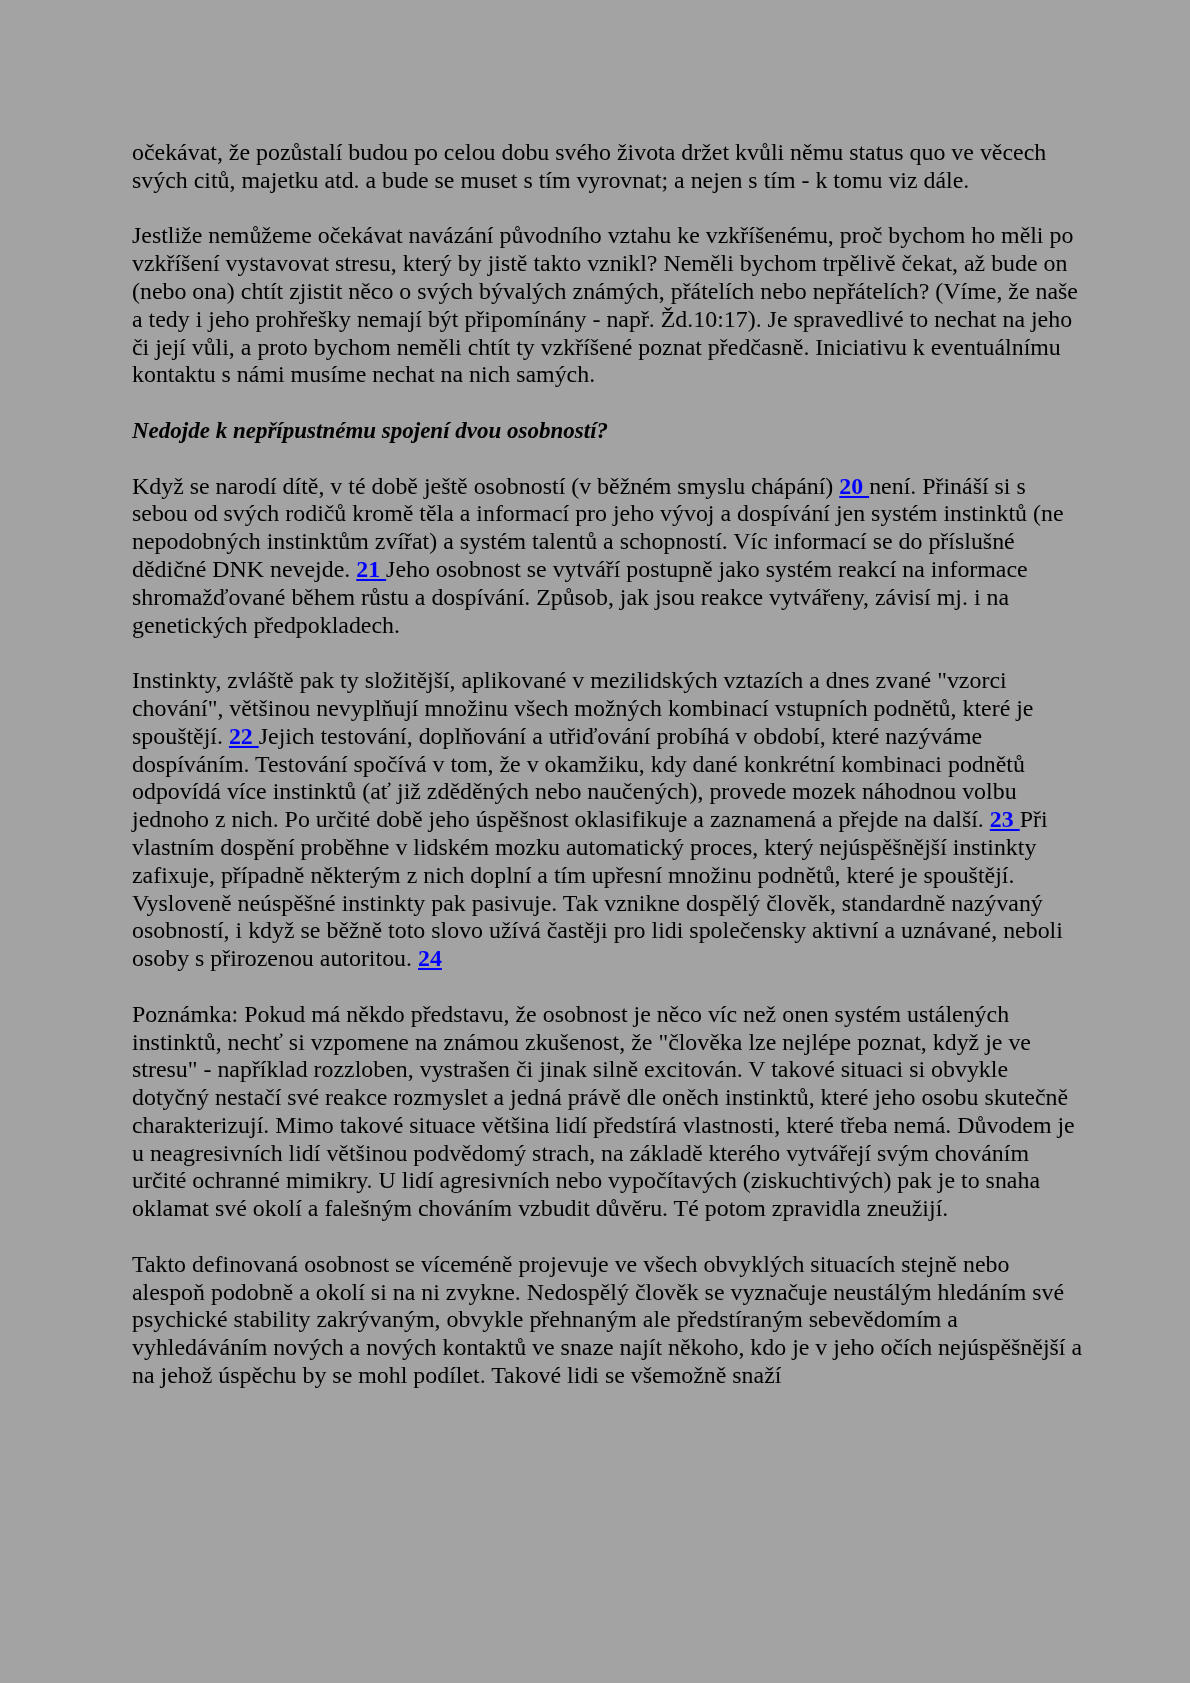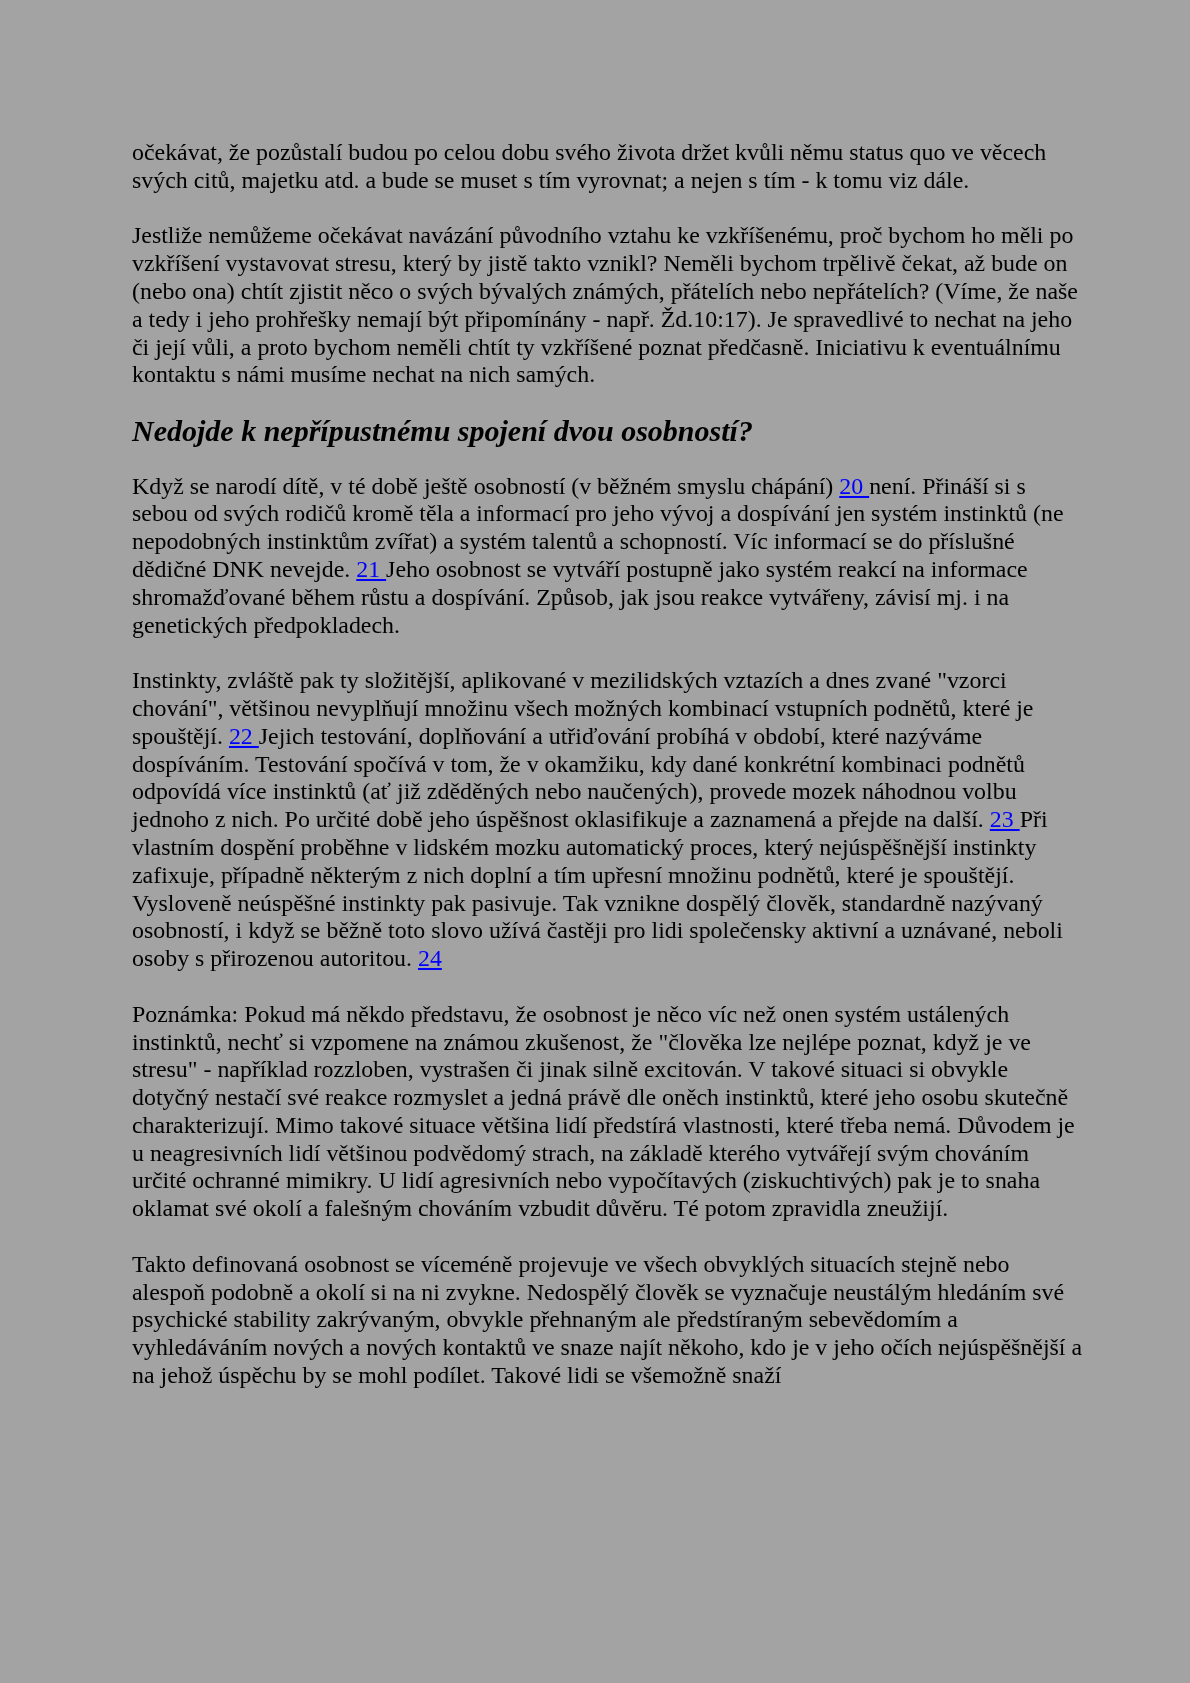--- a/index.html
+++ b/index.html
@@ -21,27 +21,27 @@
     color: #000000;
     text-align: left;
   }
   .para {
     margin: 0 0 27.8px 0;
     font-weight: normal;
     font-style: normal;
   }
   .heading {
     margin: 0 0 27.8px 0;
-    font-size: 30px;
+    font-size: 23px;
     font-weight: bold;
     font-style: italic;
   }
   a.footnote-link {
     color: var(--link-color, #0000ff);
-    font-weight: normal;
+    font-weight: bold;
     text-decoration: underline;
     cursor: pointer;
   }
 </style>
 </head>
 <body>
 
 <div class="page" style="background: #a3a3a3; color: rgb(0, 0, 0);">
   <p class="para">očekávat, že pozůstalí budou po celou dobu svého života držet kvůli němu status quo ve věcech svých citů, majetku atd. a bude se muset s tím vyrovnat; a nejen s tím - k tomu viz dále.</p>
   <p class="para">Jestliže nemůžeme očekávat navázání původního vztahu ke vzkříšenému, proč bychom ho měli po vzkříšení vystavovat stresu, který by jistě takto vznikl? Neměli bychom trpělivě čekat, až bude on (nebo ona) chtít zjistit něco o svých bývalých známých, přátelích nebo nepřátelích? (Víme, že naše a tedy i jeho prohřešky nemají být připomínány - např. Žd.10:17). Je spravedlivé to nechat na jeho či její vůli, a proto bychom neměli chtít ty vzkříšené poznat předčasně. Iniciativu k eventuálnímu kontaktu s námi musíme nechat na nich samých.</p>

